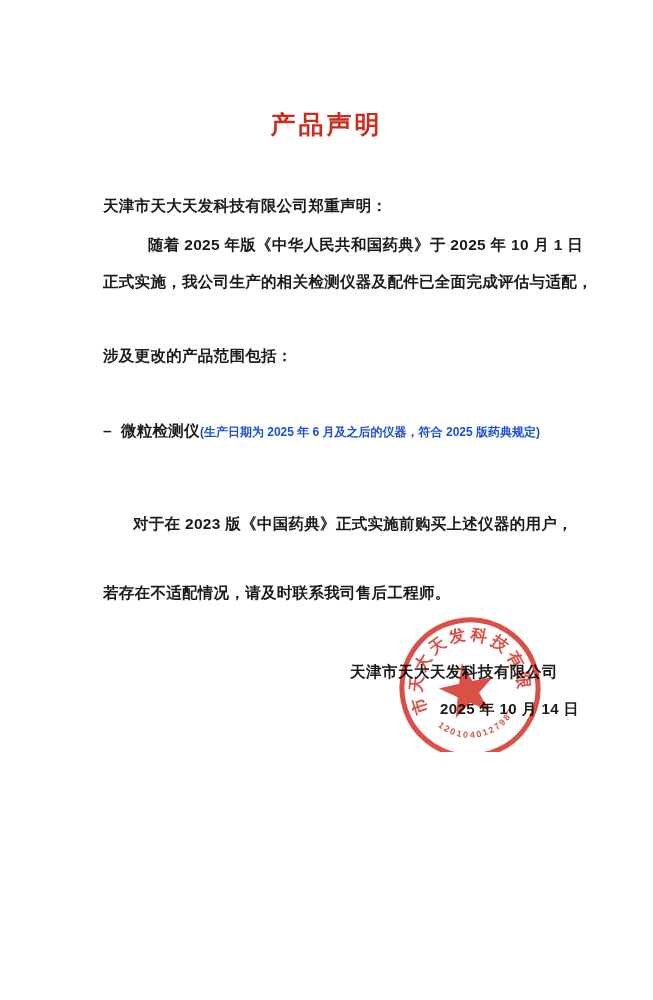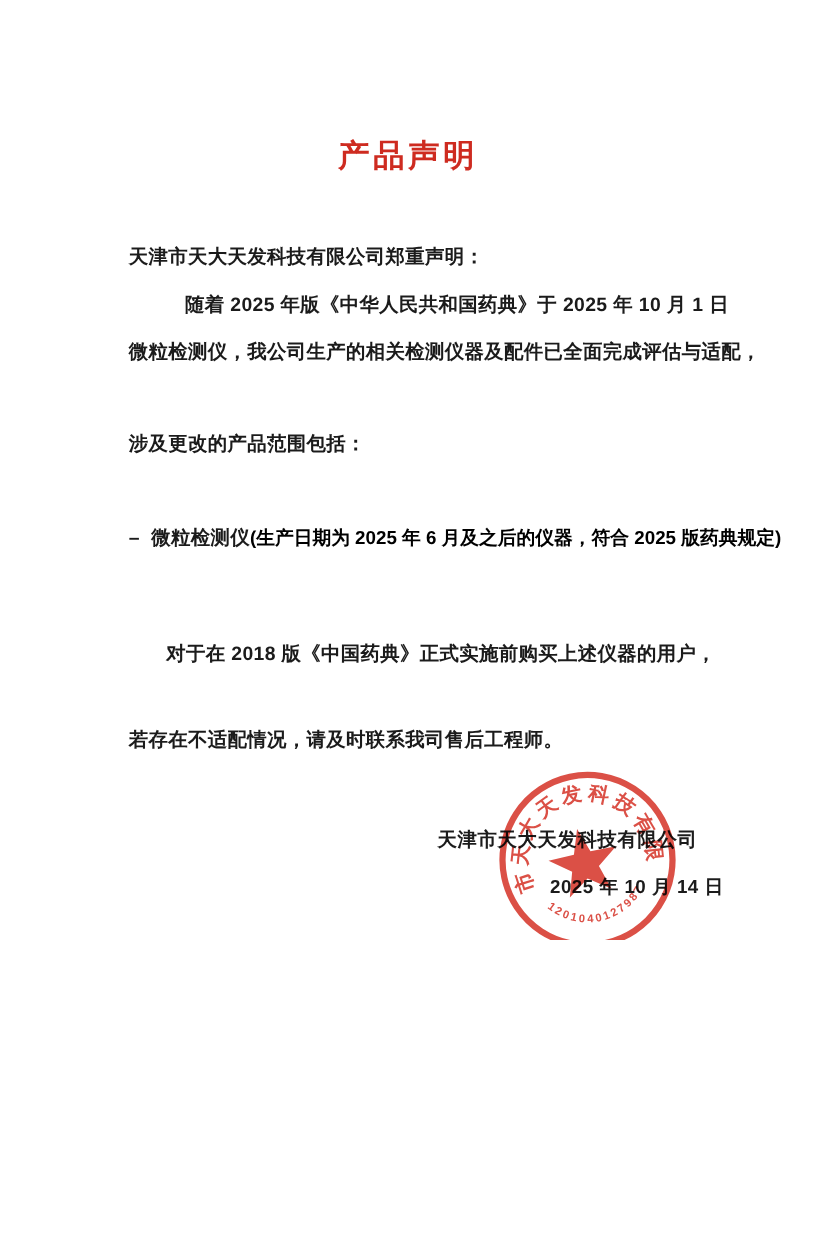--- a/index.html
+++ b/index.html
@@ -21,21 +21,21 @@
   }
   .bodyline{
     font-size:15.5px;font-weight:700;
     line-height:23px;
     letter-spacing:0.3px;
   }
   .indent-lg{padding-left:45px;}
   .indent-sm{padding-left:30px;}
   .product .dash{display:inline-block;margin-right:9px;font-weight:700;}
   .product .pname{font-size:15.5px;font-weight:700;}
-  .product .pnote{font-size:15px;font-weight:700;color:#000000;letter-spacing:0;}
+  .product .pnote{font-size:12px;font-weight:700;color:#1d4ed8;letter-spacing:0;}
   .signature{
     font-size:15.5px;font-weight:700;letter-spacing:0.5px;
   }
   .sigdate{
     font-size:15px;font-weight:700;letter-spacing:0.4px;margin-left:40px;
   }
   .seal{
     position:absolute;
     left:383px;top:598px;
     width:174px;height:180px;
@@ -52,28 +52,28 @@
 </head>
 <body>
 
 <div class="page">
 
   <div class="abs doc-title">产品声明</div>
 
   <div class="abs bodyline" style="left:103px;top:194px;">天津市天大天发科技有限公司郑重声明：</div>
 
   <div class="abs bodyline indent-lg" style="left:103px;top:233px;">随着 2025 年版《中华人民共和国药典》于 2025 年 10 月 1 日</div>
-  <div class="abs bodyline" style="left:103px;top:270px;">微粒检测仪，我公司生产的相关检测仪器及配件已全面完成评估与适配，</div>
+  <div class="abs bodyline" style="left:103px;top:270px;">正式实施，我公司生产的相关检测仪器及配件已全面完成评估与适配，</div>
   <div class="abs bodyline" style="left:103px;top:344px;">涉及更改的产品范围包括：</div>
 
   <div class="abs bodyline product" style="left:103px;top:419px;">
     <span class="dash">–</span><span class="pname">微粒检测仪</span><span class="pnote">(生产日期为 2025 年 6 月及之后的仪器，符合 2025 版药典规定)</span>
   </div>
 
-  <div class="abs bodyline indent-sm" style="left:103px;top:512px;">对于在 2018 版《中国药典》正式实施前购买上述仪器的用户，</div>
+  <div class="abs bodyline indent-sm" style="left:103px;top:512px;">对于在 2023 版《中国药典》正式实施前购买上述仪器的用户，</div>
   <div class="abs bodyline" style="left:103px;top:548px;margin-top:33px;">若存在不适配情况，请及时联系我司售后工程师。</div>
 
   <div class="abs signature" style="left:350px;top:662px;">天津市天大天发科技有限公司</div>
   <div class="abs sigdate" style="left:400px;top:700px;">2025 年 10 月 14 日</div>
 
   <svg class="seal" viewBox="-87 -90 174 180" xmlns="http://www.w3.org/2000/svg">
     <defs>
       <path id="ringPath" d="M -44.8 17.2 A 48 48 0 1 1 44.8 17.2"></path>
       <path id="serialPath" d="M -37.5 33 A 50 50 0 0 0 37.5 33"></path>
     </defs>

